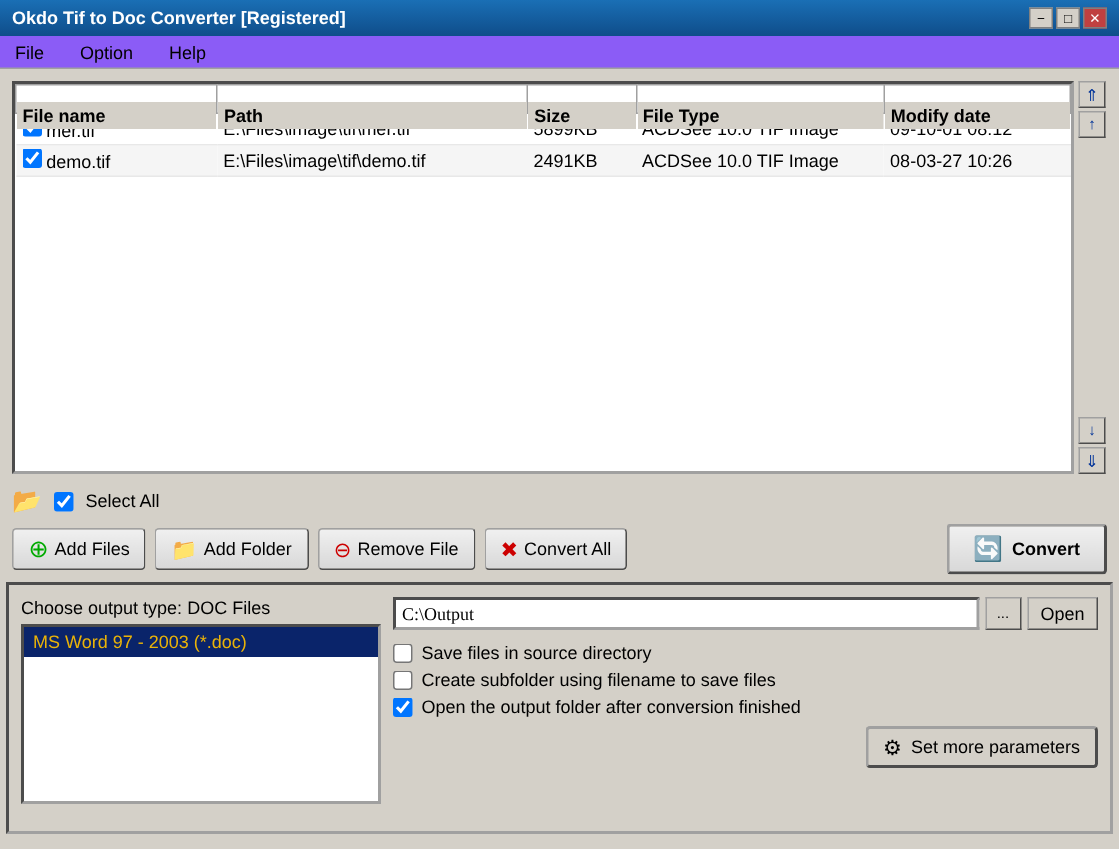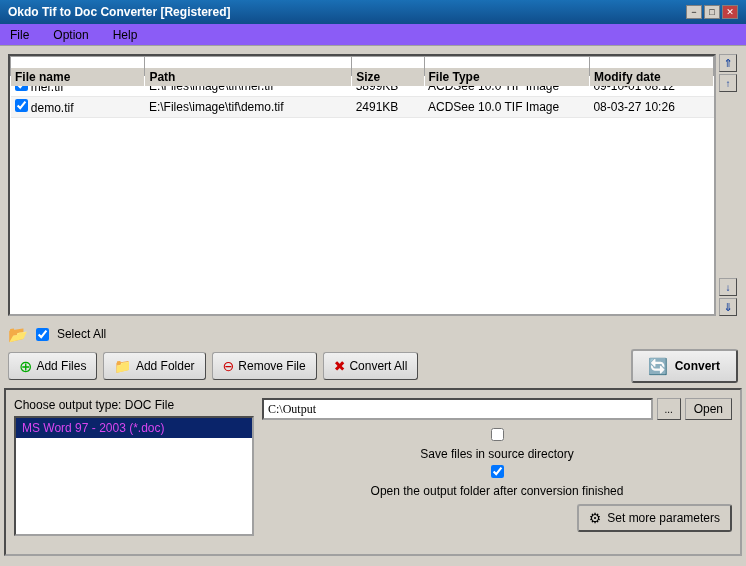--- a/index.html
+++ b/index.html
@@ -132,21 +132,21 @@
       background: white;
       height: 120px;
       overflow-y: auto;
     }
     .listbox-item {
       padding: 3px 6px;
       cursor: pointer;
     }
     .listbox-item.selected {
       background: #0a246a;
-      color: #d946ef;
+      color: #eab308;
     }
 
     
     .output-folder-panel { flex: 1; }
     .output-folder-label { margin-bottom: 6px; }
     .folder-path-row { display: flex; align-items: center; gap: 4px; margin-bottom: 8px; }
     .folder-input {
       flex: 1;
       height: 22px;
       border: 2px inset #a0a0a0;
@@ -167,21 +167,20 @@
       padding: 0 8px;
       border: 1px outset #a0a0a0;
       background: #d4d0c8;
       cursor: pointer;
     }
     .checkbox-row {
       display: flex;
       align-items: center;
       gap: 6px;
       margin-bottom: 4px;
-      flex-direction: column;
     }
     .params-row {
       display: flex;
       justify-content: flex-end;
       margin-top: 6px;
     }
     .params-btn {
       height: 28px;
       padding: 0 10px;
       border: 2px outset #a0a0a0;
@@ -289,37 +288,41 @@
     <span style="color:#228822; font-size:16px;">🔄</span>
     <span>Convert</span>
   </button>
 </div>
 
 <div class="bottom-section">
 
   <div class="output-type-panel">
     <div class="output-type-label">
       <span>Choose output type:</span>
-      <span>DOC File</span>
+      <span>DOC Files</span>
     </div>
     <div class="output-type-listbox">
       <div class="listbox-item selected">MS Word 97 - 2003 (*.doc)</div>
     </div>
   </div>
 
   <div class="output-folder-panel">
     <div class="folder-path-row">
       <input type="text" class="folder-input" value="C:\Output" style="">
       <button class="browse-btn">...</button>
       <button class="open-btn">Open</button>
     </div>
     <div id="checkboxes-container">
         <div class="checkbox-row">
       <input type="checkbox" id="cb1" style="">
       <label for="cb1">Save files in source directory</label>
+    </div>
+        <div class="checkbox-row">
+      <input type="checkbox" id="cb2" style="">
+      <label for="cb2">Create subfolder using filename to save files</label>
     </div>
         <div class="checkbox-row">
       <input type="checkbox" id="cb3" checked="" style="">
       <label for="cb3">Open the output folder after conversion finished</label>
     </div>
       </div>
     <div class="params-row">
       <button class="params-btn">
         <span style="font-size:14px;">⚙</span>
         <span>Set more parameters</span>

